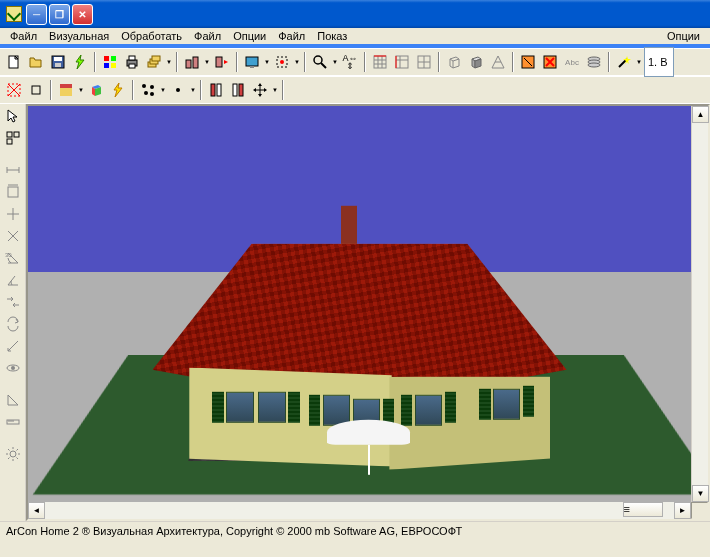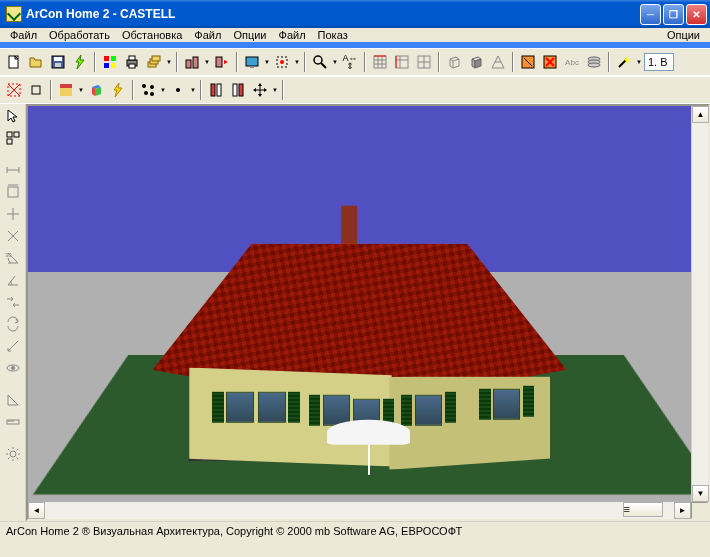--- a/index.html
+++ b/index.html
@@ -4,29 +4,29 @@
 <style>
 * { box-sizing: border-box; margin: 0; padding: 0; }
 body { font-family: Tahoma, sans-serif; font-size: 11px; background: #ece9d8; width: 710px; height: 557px; overflow: hidden; }
 .titlebar { height: 28px; background: linear-gradient(to bottom, #3a81dd, #0058cd 10%, #0058cd 90%, #0046a8); display: flex; align-items: center; padding: 0 3px 0 6px; color: #fff; }
 .titlebar .app-icon { width: 16px; height: 16px; margin-right: 4px; background: #f0e68c; border: 1px solid #8b7500; position: relative; }
 .titlebar .app-icon::after { content: ''; position: absolute; left: 2px; top: 2px; width: 8px; height: 8px; border-left: 2px solid #006400; border-bottom: 2px solid #006400; transform: rotate(-45deg); }
 .titlebar .title { font-weight: bold; flex: 1; font-size: 12px; }
 .win-btns { display: flex; gap: 2px; }
 .win-btn { width: 21px; height: 21px; background: linear-gradient(to bottom, #7ba7e8, #2f6ad0); border: 1px solid #fff; border-radius: 3px; display: flex; align-items: center; justify-content: center; color: #fff; font-weight: bold; font-size: 10px; cursor: pointer; }
 .win-btn.close { background: linear-gradient(to bottom, #f08080, #d32f2f); }
-.menubar { height: 20px; background: #ece9d8; display: flex; align-items: center; padding: 0 4px; border-bottom: 6px solid #3b82f6; }
+.menubar { height: 20px; background: #ece9d8; display: flex; align-items: center; padding: 0 4px; border-bottom: 4px solid #3b82f6; }
 .menu-item { padding: 2px 6px; cursor: pointer; }
 .menubar .spacer { flex: 1; }
 .toolbar { height: 28px; background: #ece9d8; display: flex; align-items: center; padding: 0 4px; gap: 2px; border-bottom: 1px solid #fff; border-top: 1px solid #fff; }
 .tb-btn { width: 20px; height: 20px; display: flex; align-items: center; justify-content: center; cursor: pointer; border: 1px solid transparent; font-size: 12px; }
 .tb-btn svg { width: 16px; height: 16px; }
 .sep { width: 2px; height: 20px; border-left: 1px solid #808080; border-right: 1px solid #fff; margin: 0 2px; }
 .small-arrow { width: 6px; font-size: 6px; color: #000; align-self: center; cursor: pointer; }
-.tb-text { border: 1px solid #7f9db9; background: #fff; padding: 1px 3px; height: 18px; font-size: 11px; width: 30px; }
+.tb-text { border: 1px solid #7f9db9; background: #fff; padding: 1px 3px; height: 30px; font-size: 11px; width: 30px; }
 .content-area { display: flex; height: calc(557px - 28px - 20px - 28px - 28px - 18px - 18px); }
 .left-toolbar { width: 26px; background: #ece9d8; display: flex; flex-direction: column; align-items: center; padding: 2px 0; gap: 2px; border-right: 1px solid #d4d0c8; }
 .lt-btn { width: 20px; height: 20px; display: flex; align-items: center; justify-content: center; cursor: pointer; border: 1px solid transparent; }
 .lt-btn svg { width: 16px; height: 16px; }
 .viewport-wrap { flex: 1; display: flex; flex-direction: column; border: 2px inset #ece9d8; }
 .viewport { flex: 1; position: relative; overflow: hidden; background: #5050c0; }
 .ground { position: absolute; bottom: 0; left: 0; right: 0; top: 42%; background: #b0b0b0; }
 .grass { position: absolute; bottom: 0; left: 8%; right: 3%; top: 63%; background: #2d5a2d; transform: perspective(600px) rotateX(35deg); transform-origin: top; clip-path: polygon(8% 0, 92% 0, 100% 100%, 0 100%); }
 .patio { position: absolute; bottom: 4%; left: 28%; width: 38%; height: 28%; background: repeating-linear-gradient(45deg, #777 0 8px, #888 8px 16px), repeating-linear-gradient(-45deg, #6a6a6a 0 8px, #787878 8px 16px); background-blend-mode: multiply; transform: perspective(500px) rotateX(50deg); transform-origin: top; }
 .house { position: absolute; left: 50%; top: 48%; transform: translate(-50%, -32%); width: 460px; height: 310px; }
@@ -46,32 +46,31 @@
 .sb-track { flex: 1; background: #f0f0e8; }
 .sb-thumb-h { width: 40px; height: 15px; background: linear-gradient(#fff,#ece9d8); border: 1px solid #b0b0b0; margin: 0 auto; position: relative; left: 45%; }
 .statusbar { height: 18px; background: #ece9d8; border-top: 1px solid #d4d0c8; padding: 1px 6px; font-size: 11px; display: flex; align-items: center; }
 .view-row { display: flex; flex: 1; }
 </style>
 </head>
 <body>
 
 <div class="titlebar">
   <div class="app-icon"></div>
-  <div class="title">ArCon  Home 2 - CASTELL</div>
   <div class="win-btns">
     <div class="win-btn">─</div>
     <div class="win-btn">❐</div>
     <div class="win-btn close">✕</div>
   </div>
 </div>
 
 <div class="menubar">
   <div class="menu-item">Файл</div>
+  <div class="menu-item">Визуальная</div>
   <div class="menu-item">Обработать</div>
-  <div class="menu-item">Обстановка</div>
   <div class="menu-item">Файл</div>
   <div class="menu-item">Опции</div>
   <div class="menu-item">Файл</div>
   <div class="menu-item">Показ</div>
   <div class="spacer"></div>
   <div class="menu-item">Опции</div>
 </div>
 
 <div class="toolbar">
   <div class="tb-btn">

